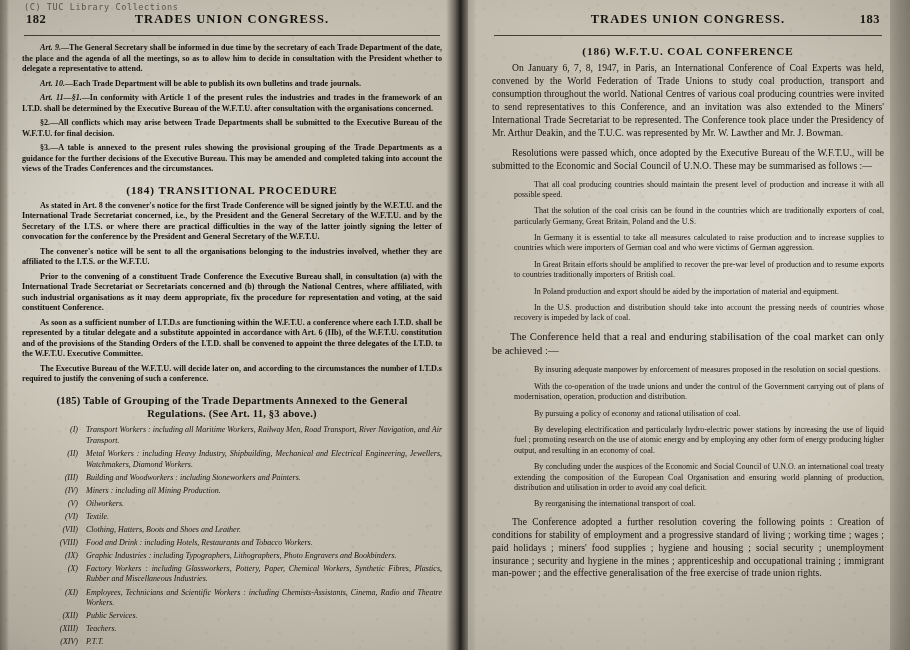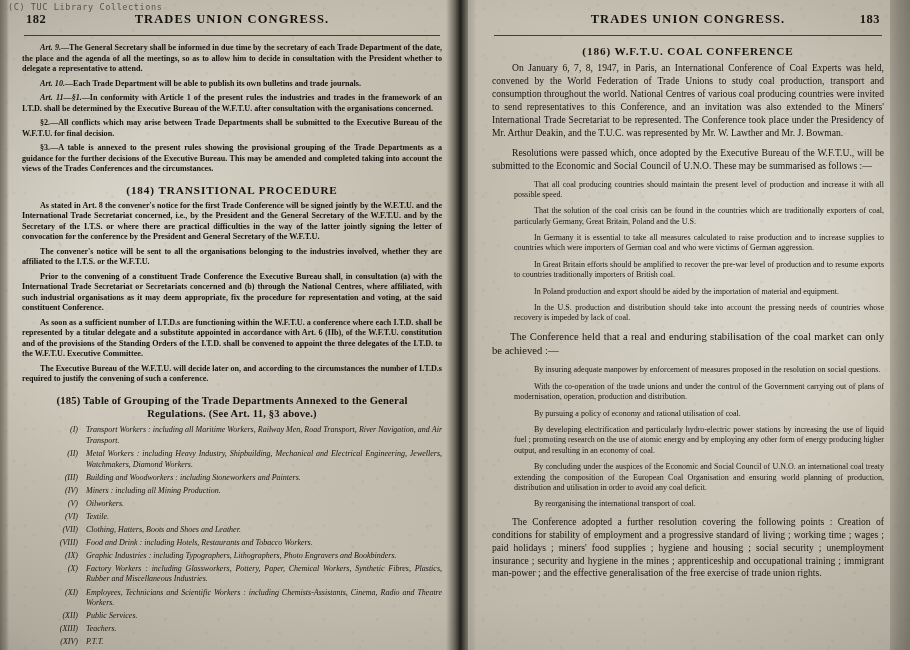--- a/index.html
+++ b/index.html
@@ -173,21 +173,21 @@
   }
   .rlist li .num {
     position: absolute;
     left: 0; width: 56px;
     text-align: right;
     font-style: italic;
   }
 
   .wm {
     position: absolute;
-    left: 8px; top: 2px;
+    left: 24px; top: 2px;
     z-index: 10;
     font-family: "DejaVu Sans Mono", "Liberation Mono", monospace;
     font-size: 8.5px;
     letter-spacing: .6px;
     color: rgba(48,44,38,0.72);
     white-space: nowrap;
   }
 </style>
 </head>
 <body>

